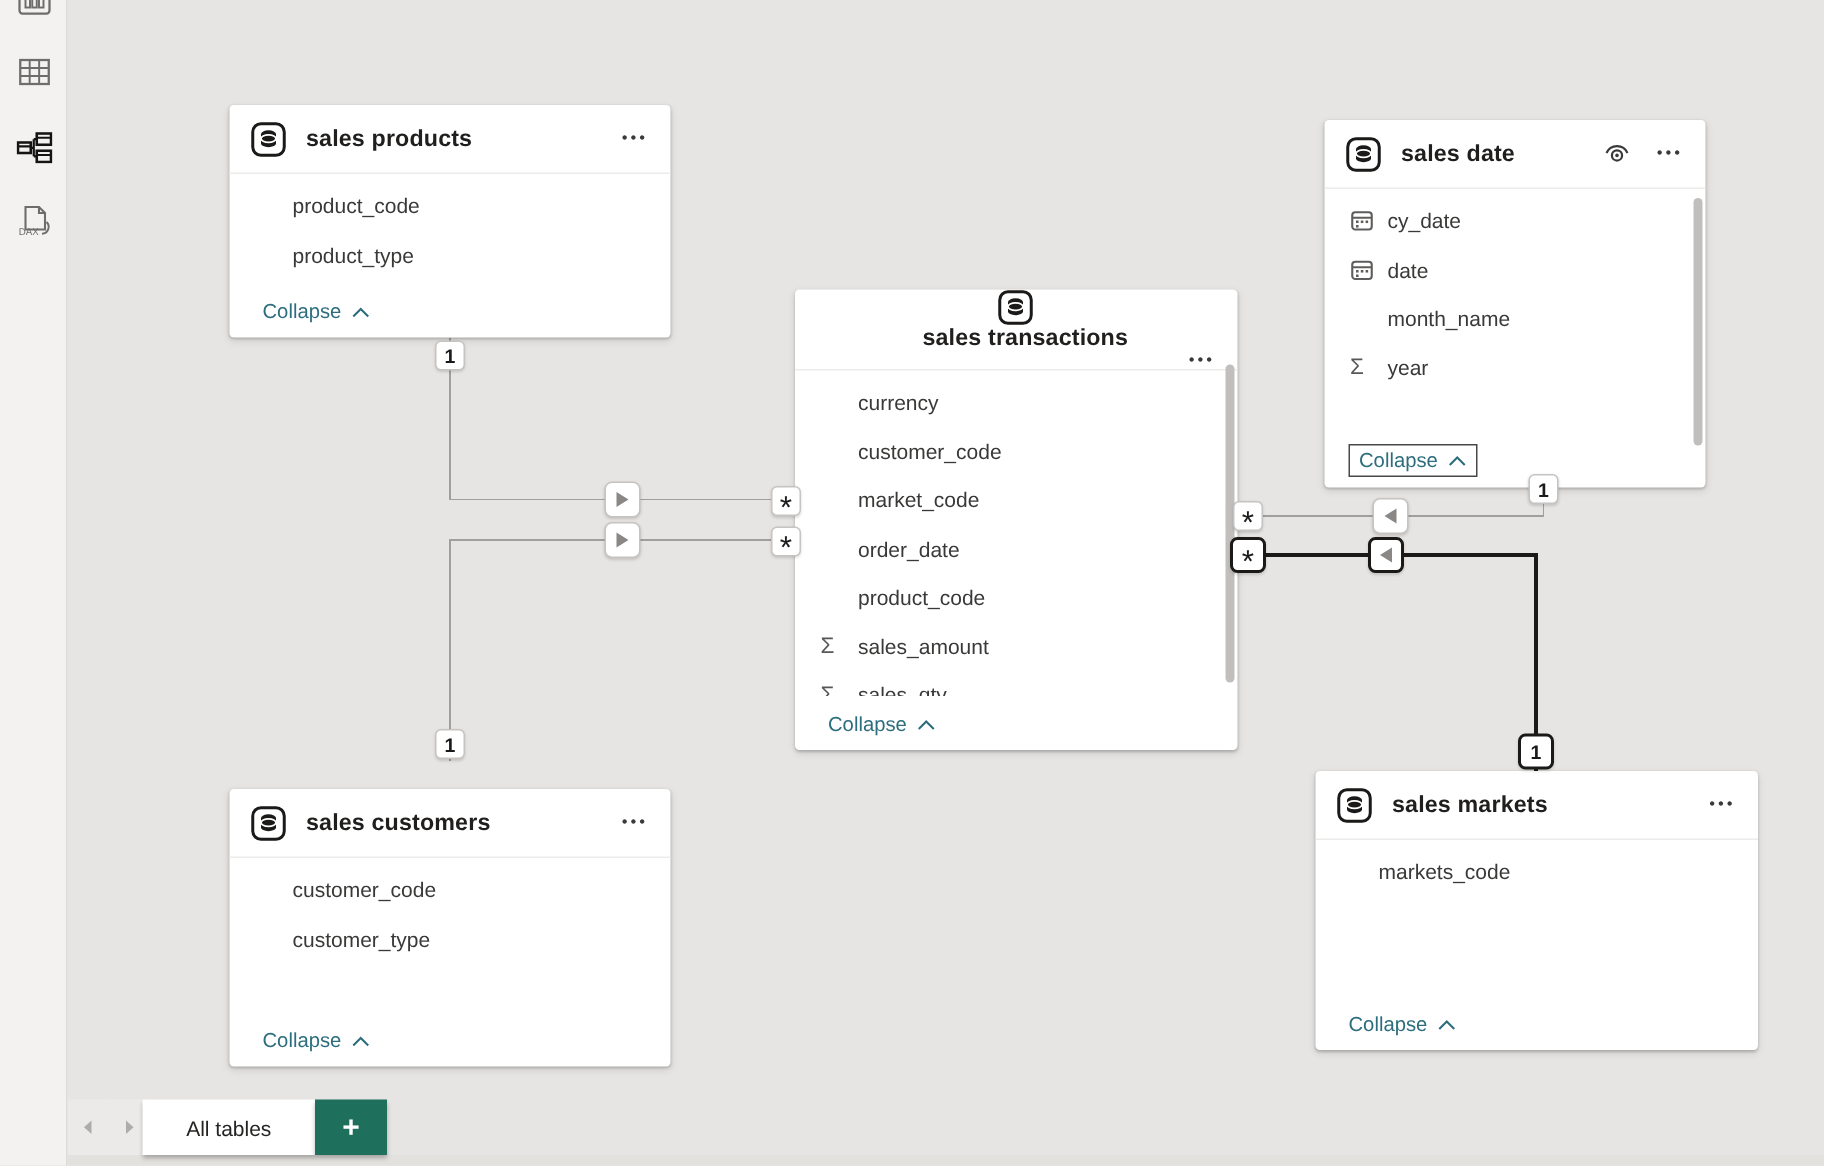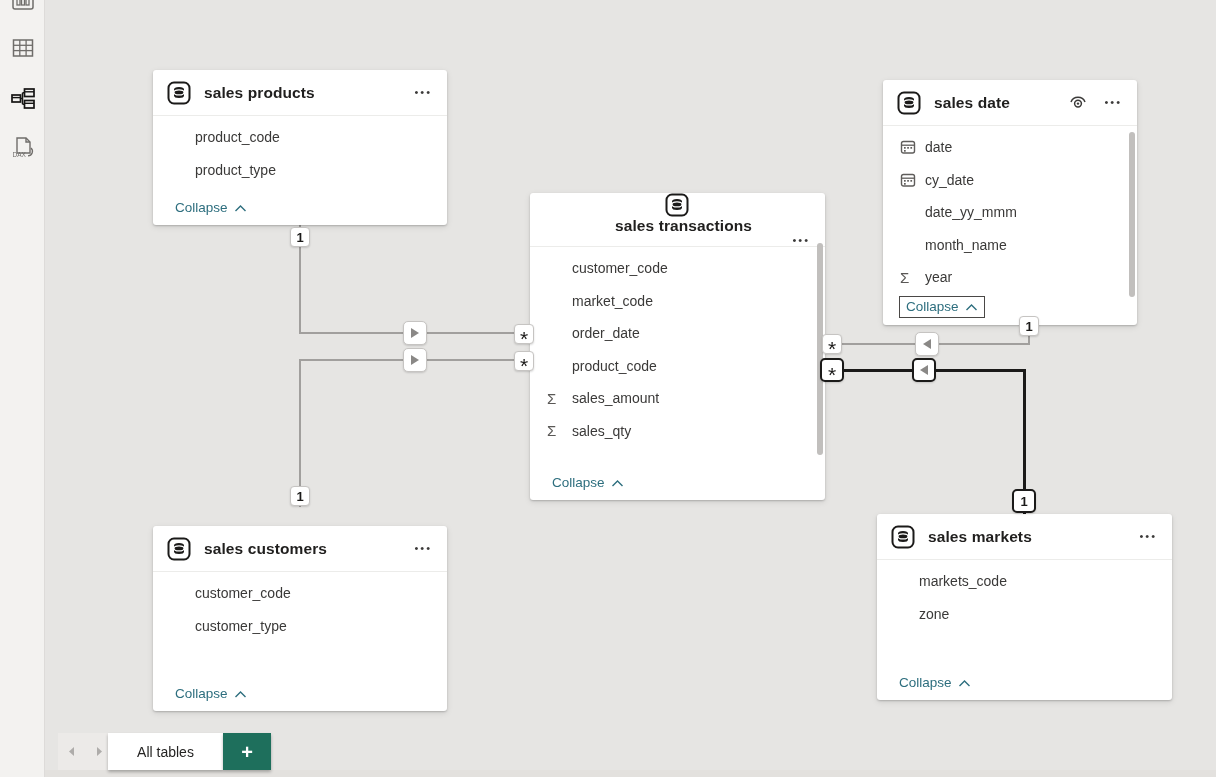--- a/index.html
+++ b/index.html
@@ -58,21 +58,21 @@
   .m24 { width:24px; height:24px; border-radius:5px; }
   .marker.bold { border:2px solid #1b1a19; border-radius:5px; width:24px; height:24px; }
   .one-txt { font-size:13px; font-weight:600; color:#1b1a19; }
   .star-txt { font-size:21px; color:#1b1a19; transform:translateY(4px); line-height:1; }
   .tri-r { width:0; height:0; border-top:5px solid transparent; border-bottom:5px solid transparent;
            border-left:8px solid #8a8886; }
   .tri-l { width:0; height:0; border-top:5px solid transparent; border-bottom:5px solid transparent;
            border-right:8px solid #8a8886; }
 
   
-  .tabbar { position:absolute; left:58px; right:0; bottom:7px; height:37px; z-index:5; }
+  .tabbar { position:absolute; left:45px; right:0; bottom:7px; height:37px; z-index:5; }
   .navbtn { position:absolute; top:0; width:26px; height:37px; background:#eceae8;
             border:none; display:flex; align-items:center; justify-content:center; cursor:pointer; }
   .navbtn.prev { left:0; }
   .navbtn.next { left:28px; }
   .navpad { position:absolute; left:0; width:54px; height:37px; background:#eceae8; }
   .tab { position:absolute; left:50px; width:115px; height:37px; background:#fff;
          display:flex; align-items:center; justify-content:center; font-size:14px;
          color:#252423; cursor:pointer; box-shadow:0 2px 3px rgba(0,0,0,.28); }
   .addtab { position:absolute; left:165px; width:48px; height:37px; background:#1e6f5c;
             border:none; color:#fff; font-size:20px; font-weight:700; line-height:1;
@@ -197,38 +197,34 @@
           <span class="fic">
             <svg width="16" height="16" viewBox="0 0 16 16">
                 <rect x="1.5" y="2.5" width="13" height="11.5" rx="2" fill="none" stroke="#5f5d5b" stroke-width="1.4"></rect>
                 <line x1="1.5" y1="6.2" x2="14.5" y2="6.2" stroke="#5f5d5b" stroke-width="1.3"></line>
                 <rect x="4" y="8" width="1.7" height="1.7" fill="#5f5d5b"></rect>
                 <rect x="7.2" y="8" width="1.7" height="1.7" fill="#5f5d5b"></rect>
                 <rect x="10.4" y="8" width="1.7" height="1.7" fill="#5f5d5b"></rect>
                 <rect x="4" y="11" width="1.7" height="1.7" fill="#5f5d5b"></rect>
               </svg>
           </span>
-          <span class="flabel">date</span>
+          <span class="flabel">cy_date</span>
         </div>
         <div class="frow">
           <span class="fic">
             <svg width="16" height="16" viewBox="0 0 16 16">
                 <rect x="1.5" y="2.5" width="13" height="11.5" rx="2" fill="none" stroke="#5f5d5b" stroke-width="1.4"></rect>
                 <line x1="1.5" y1="6.2" x2="14.5" y2="6.2" stroke="#5f5d5b" stroke-width="1.3"></line>
                 <rect x="4" y="8" width="1.7" height="1.7" fill="#5f5d5b"></rect>
                 <rect x="7.2" y="8" width="1.7" height="1.7" fill="#5f5d5b"></rect>
                 <rect x="10.4" y="8" width="1.7" height="1.7" fill="#5f5d5b"></rect>
                 <rect x="4" y="11" width="1.7" height="1.7" fill="#5f5d5b"></rect>
               </svg>
           </span>
-          <span class="flabel">cy_date</span>
-        </div>
-        <div class="frow">
-          <span class="fic"></span>
-          <span class="flabel">date_yy_mmm</span>
+          <span class="flabel">date</span>
         </div>
         <div class="frow">
           <span class="fic"></span>
           <span class="flabel">month_name</span>
         </div>
         <div class="frow">
           <span class="fic">
               <span class="sigma">Σ</span>
             </span>
           <span class="flabel">year</span>
@@ -254,20 +250,24 @@
           <ellipse cx="12" cy="11.4" rx="5" ry="2.5" fill="none" stroke="#fff" stroke-width="1.2"></ellipse>
         </svg>
         <h2>sales transactions</h2>
         <span class="h-right">
           <span class="menu-dots">•••</span>
         </span>
       </header>
       <div class="fields">
         <div class="frow">
           <span class="fic"></span>
+          <span class="flabel">currency</span>
+        </div>
+        <div class="frow">
+          <span class="fic"></span>
           <span class="flabel">customer_code</span>
         </div>
         <div class="frow">
           <span class="fic"></span>
           <span class="flabel">market_code</span>
         </div>
         <div class="frow">
           <span class="fic"></span>
           <span class="flabel">order_date</span>
         </div>
@@ -343,24 +343,20 @@
         <h2>sales markets</h2>
         <span class="h-right">
           <span class="menu-dots">•••</span>
         </span>
       </header>
       <div class="fields">
         <div class="frow">
           <span class="fic"></span>
           <span class="flabel">markets_code</span>
         </div>
-        <div class="frow">
-          <span class="fic"></span>
-          <span class="flabel">zone</span>
-        </div>
       </div>
       <div class="collapse">
         <span class="fbox">
             <span>Collapse</span>
           <svg width="13" height="9" viewBox="0 0 13 9">
             <polyline points="1.5,7 6.5,2 11.5,7" fill="none" stroke="#2d6e7e" stroke-width="1.4"></polyline>
           </svg>
           </span>
       </div>
     </section>

